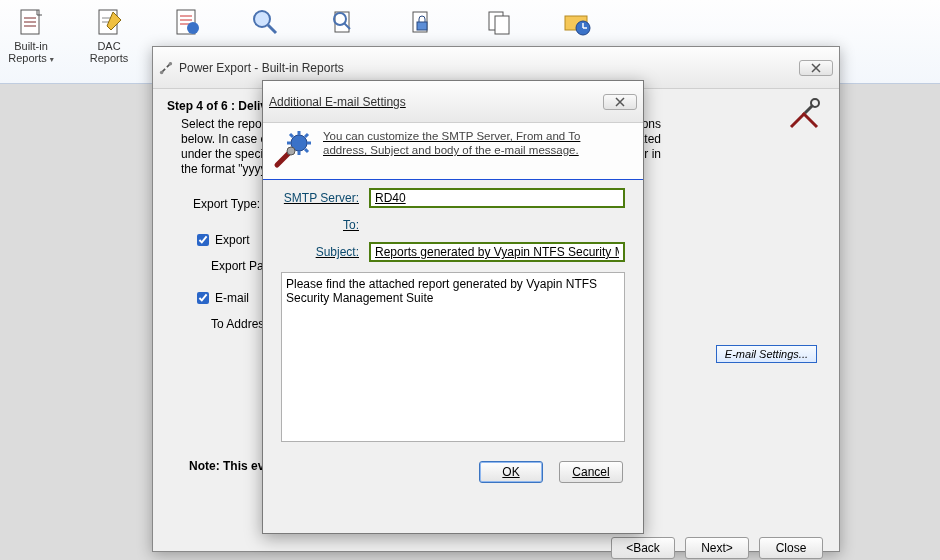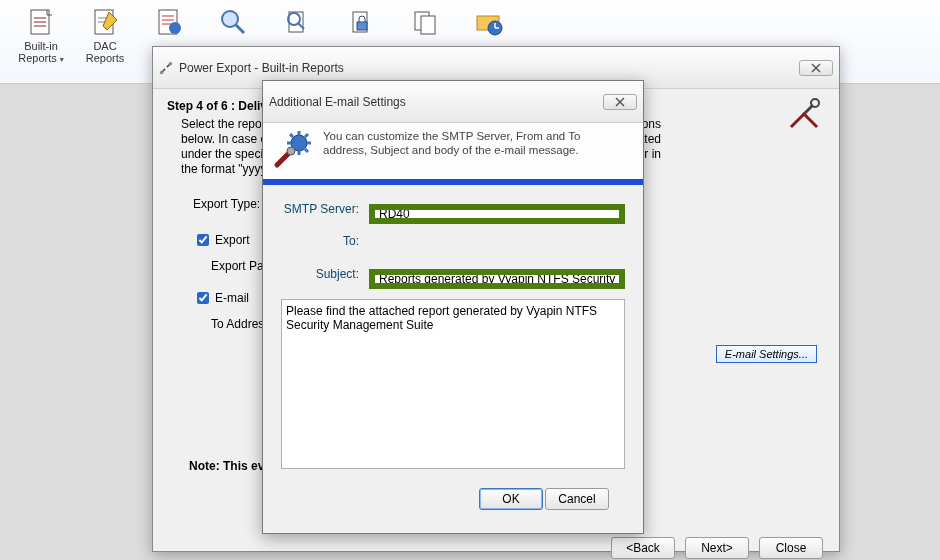--- a/index.html
+++ b/index.html
@@ -11,22 +11,22 @@
     width: 940px;
     height: 560px;
     overflow: hidden;
     position: relative;
   }
   .ribbon {
     background: linear-gradient(#fefefe, #f3f7fc);
     border-bottom: 1px solid #c0cde0;
     height: 84px;
     display: flex;
-    padding: 2px 10px;
-    gap: 2px;
+    padding: 2px 0;
+    gap: 16px;
   }
   .ribbon-item {
     display: flex;
     flex-direction: column;
     align-items: center;
     justify-content: flex-start;
     width: 62px;
     padding: 4px 2px;
     cursor: pointer;
   }
@@ -96,52 +96,52 @@
   .win-btn.primary { border-color: #3b74c1; box-shadow: 0 0 0 1px #8fb7ef inset; }
 
   
   .win-inner {
     position: absolute;
     left: 262px; top: 80px;
     width: 382px; height: 454px;
     background: #f0f0f0;
     border: 1px solid #7a7a7a;
     box-shadow: 0 4px 16px rgba(0,0,0,.35);
+    text-decoration: underline;
   }
   .inner-head {
     display: flex;
     padding: 6px 10px 10px 10px;
     gap: 10px;
     background: #fdfdfd;
-    border-bottom: 6px solid #1d4ed8;
+    border-bottom: 1px solid #1d4ed8;
   }
   .inner-head-icon { width: 40px; height: 40px; }
   .inner-head-text { font-size: 11.5px; color: #444; line-height: 14px; max-width: 280px; }
 
   .inner-form { padding: 8px 18px; }
   .if-row { display: flex; align-items: center; margin-bottom: 10px; }
   .if-label { width: 88px; text-align: right; padding-right: 10px; color: #0c4a6e; }
   .if-input {
     flex: 1; height: 20px;
-    border: 6px solid #4d7c0f;
+    border: 2px solid #4d7c0f;
     padding: 0 4px;
     font-size: 12px;
     background: #fff;
-    margin-top: 11px;
   }
   .if-body {
     width: 100%; height: 170px;
     border: 1px solid #b0b0b0;
     background: #fff;
     padding: 4px;
     font-size: 12px;
     resize: none;
     font-family: inherit;
   }
-  .inner-btn-row { display: flex; justify-content: flex-end; gap: 2px; padding: 8px 34px 12px 18px; }
+  .inner-btn-row { display: flex; justify-content: flex-end; gap: 16px; padding: 8px 20px 12px 18px; }
 </style>
 </head>
 <body>
 
 <div class="ribbon">
   <div class="ribbon-item">
     <svg class="ribbon-icon" viewBox="0 0 32 32">
       <rect x="6" y="4" width="18" height="24" fill="#fff" stroke="#555"></rect>
       <path d="M22 4 L22 9 L27 9" fill="none" stroke="#555"></path>
       <line x1="9" y1="12" x2="21" y2="12" stroke="#7a2a2a"></line>

